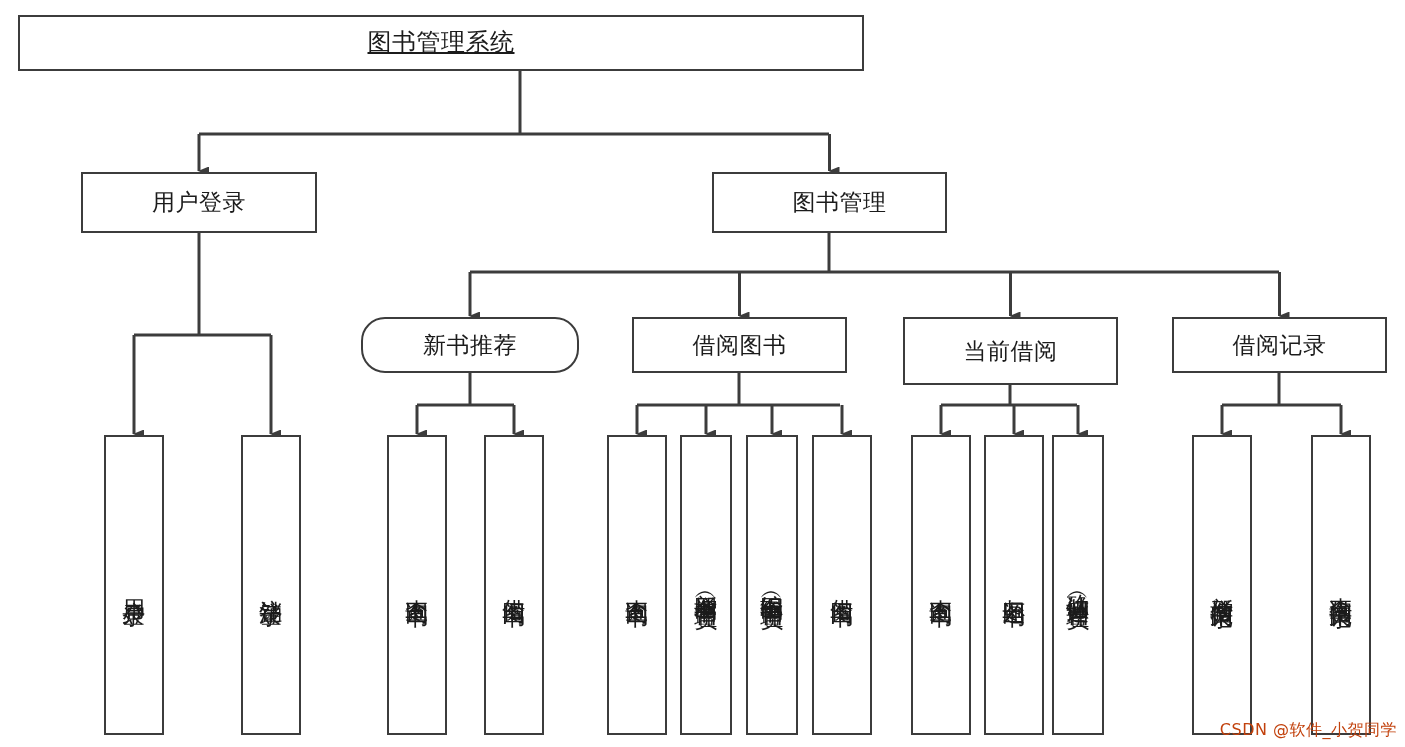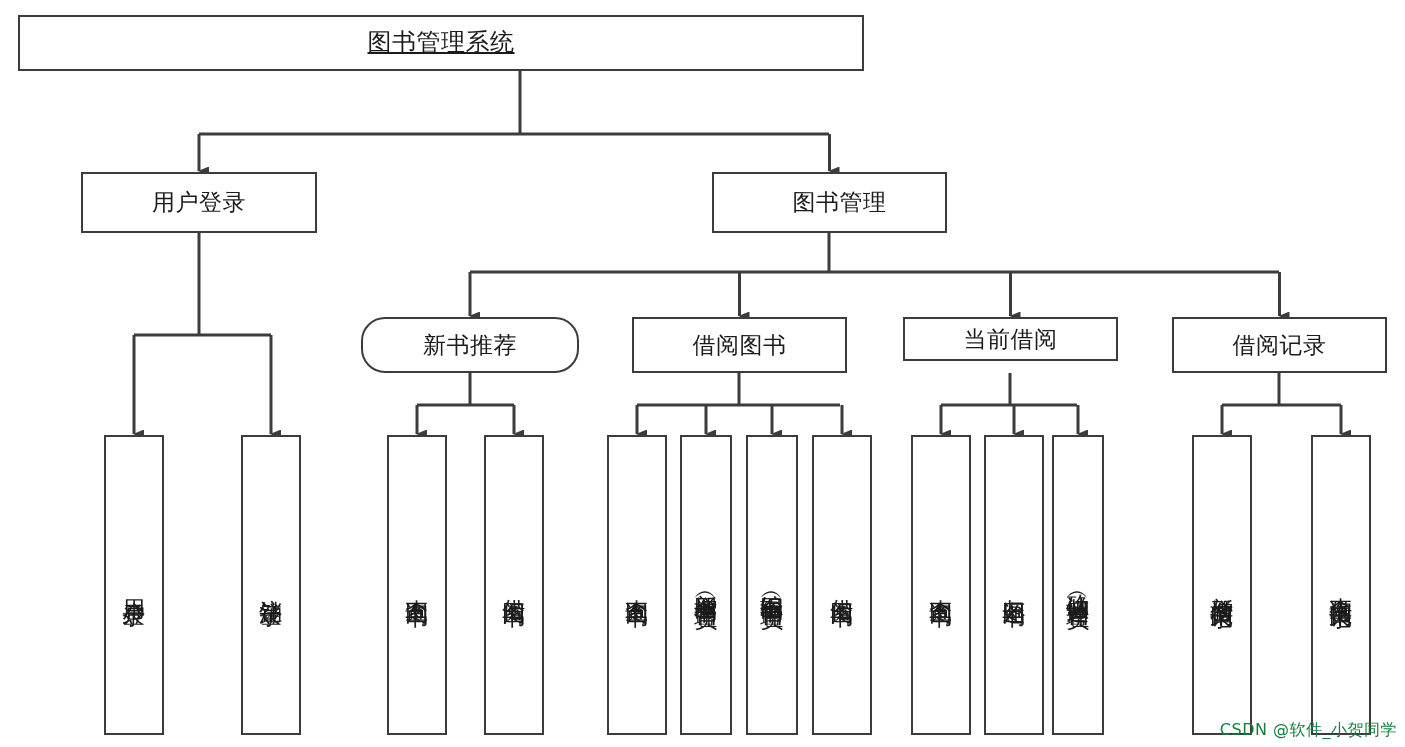--- a/index.html
+++ b/index.html
@@ -64,21 +64,21 @@
     letter-spacing: 2px;
     white-space: nowrap;
     max-height: 286px;
   }
   .node.vertical.tall .node-label {
     max-height: 292px;
   }
   .watermark {
     position: absolute;
     font-size: 16px;
-    color: #15803d;
+    color: #c2410c;
     white-space: nowrap;
     letter-spacing: 0.5px;
     text-align: center;
   }
 </style>
 </head>
 <body>
 
 <div id="diagram-root">
 
@@ -135,21 +135,21 @@
   <div class="node horizontal" style="left: 712px; top: 172px; width: 235px; height: 61px; padding-left: 20px;">
     <span class="node-label">图书管理</span>
   </div>
 
   <div class="node horizontal" style="left: 361px; top: 317px; width: 218px; height: 56px; border-radius: 24px;">
     <span class="node-label">新书推荐</span>
   </div>
   <div class="node horizontal" style="left: 632px; top: 317px; width: 215px; height: 56px;">
     <span class="node-label">借阅图书</span>
   </div>
-  <div class="node horizontal" style="left: 903px; top: 317px; width: 215px; height: 44px;">
+  <div class="node horizontal" style="left: 903px; top: 317px; width: 215px; height: 68px;">
     <span class="node-label">当前借阅</span>
   </div>
   <div class="node horizontal" style="left: 1172px; top: 317px; width: 215px; height: 56px; align-items: center;">
     <span class="node-label">借阅记录</span>
   </div>
 
   <div class="node vertical" style="left: 104px; top: 435px; width: 60px; height: 300px;">
     <span class="node-label">用户登录</span>
   </div>
   <div class="node vertical" style="left: 241px; top: 435px; width: 60px; height: 300px;">

